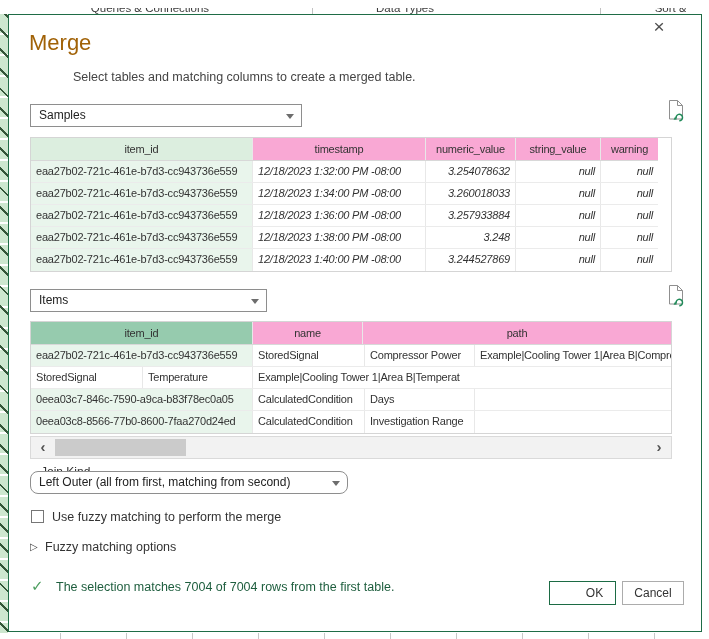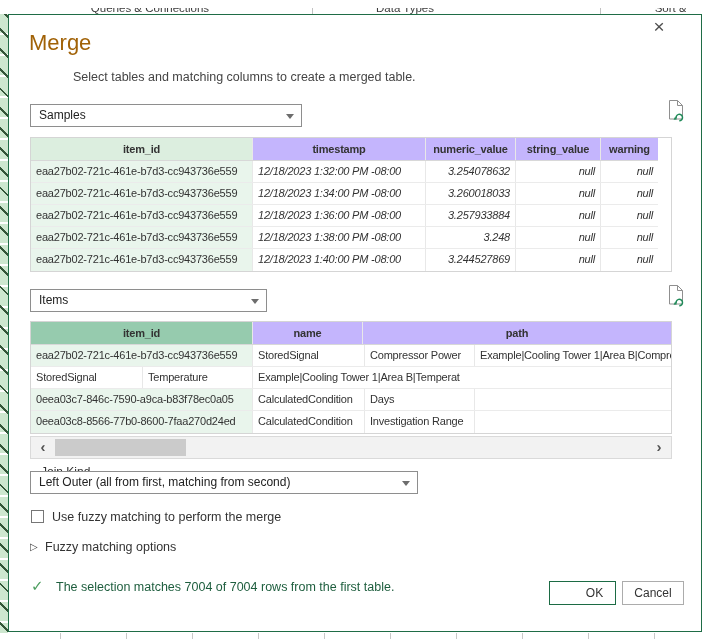--- a/index.html
+++ b/index.html
@@ -35,21 +35,21 @@
   .caret { position:absolute; right:7px; top:9px; width:0; height:0; border-left:4px solid transparent; border-right:4px solid transparent; border-top:5px solid #6d6d6d; }
 
   
   .refresh { position:absolute; width:20px; height:24px; cursor:pointer; }
 
   
   .tbl { position:absolute; width:642px; background:#fff; border:1px solid #d5d5d5; font-size:11px; color:#333; }
   .pr { padding-right:13px; }
   .trow { display:flex; height:22px; line-height:21px; border-bottom:1px solid #ebebeb; }
   .trow:last-child { border-bottom:none; }
-  .thead { height:23px; line-height:22px; background:#c4b5fd; font-weight:bold; border-bottom:1px solid #d8d8d8; }
+  .thead { height:23px; line-height:22px; background:#f9a8d4; font-weight:normal; border-bottom:1px solid #d8d8d8; }
   .tcell { padding:0 5px; border-right:1px solid #e8e8e8; overflow:hidden; white-space:nowrap; letter-spacing:-0.2px; }
   .thead .tcell { text-align:center; }
   .num { text-align:right; }
   .ital { font-style:italic; }
   .selh1 { background:#dceedf; }
   .selc  { background:#e9f5ec; }
   .selh2 { background:#96cbae; }
   .w0{width:222px}.w1{width:173px}.w2{width:90px}.w3{width:85px}.w4{width:57px; border-right:none;}
   .v0{width:222px}.v1{width:112px}.v2{width:110px}.v3{flex:1; border-right:none;}
 
@@ -200,21 +200,21 @@
   </div>
 </div>
 
 <div class="abs scrollbar">
   <div class="sb-arrow" style="left:3px;">‹</div>
   <div class="sb-thumb"></div>
   <div class="sb-arrow" style="right:3px;">›</div>
 </div>
 
 <div class="abs join-label">Join Kind</div>
-<div class="combo" style="left:30px; top:471px; width:388px;">
+<div class="combo" style="left:30px; top:471px; width:318px;border-radius:8px;">
   <span>Left Outer (all from first, matching from second)</span>
   <span class="caret"></span>
 </div>
 
 <div class="abs checkbox"></div>
 <div class="abs cb-label">Use fuzzy matching to perform the merge</div>
 <div class="abs expander-glyph">▷</div>
 <div class="abs expander-label">Fuzzy matching options</div>
 
 <div class="abs status-check">✓</div>

